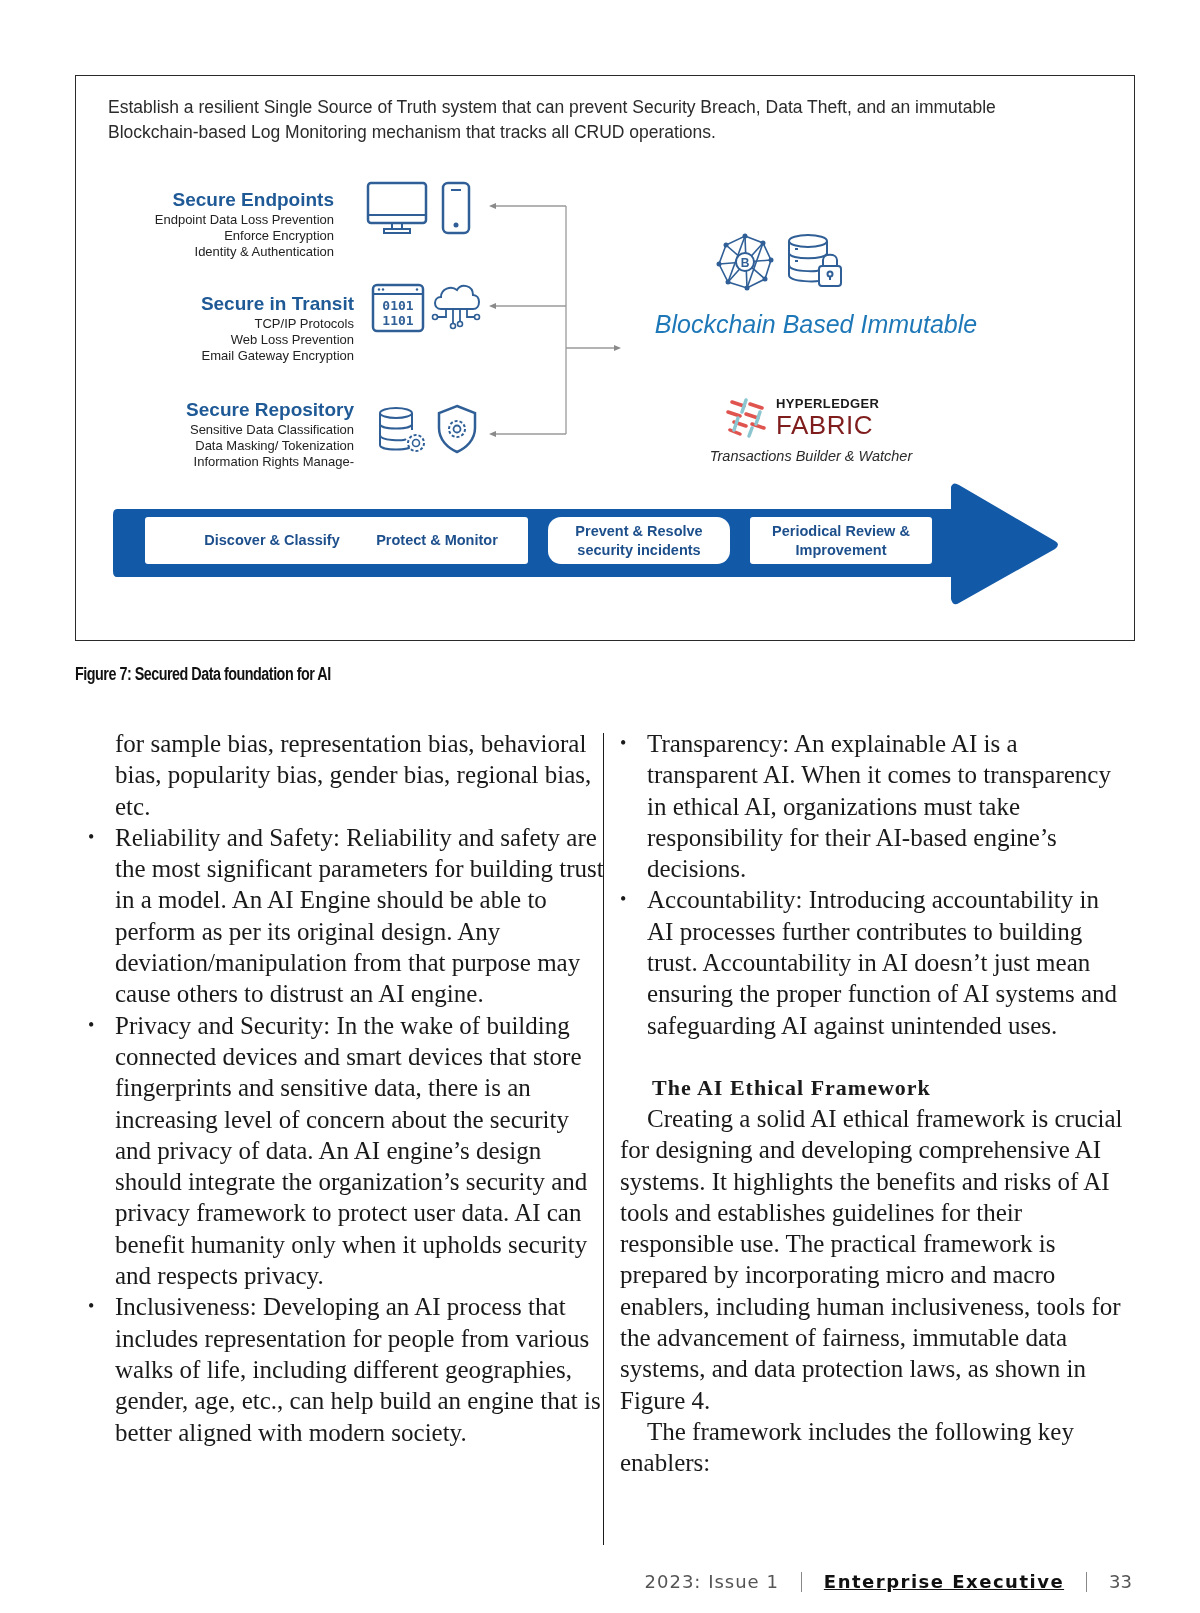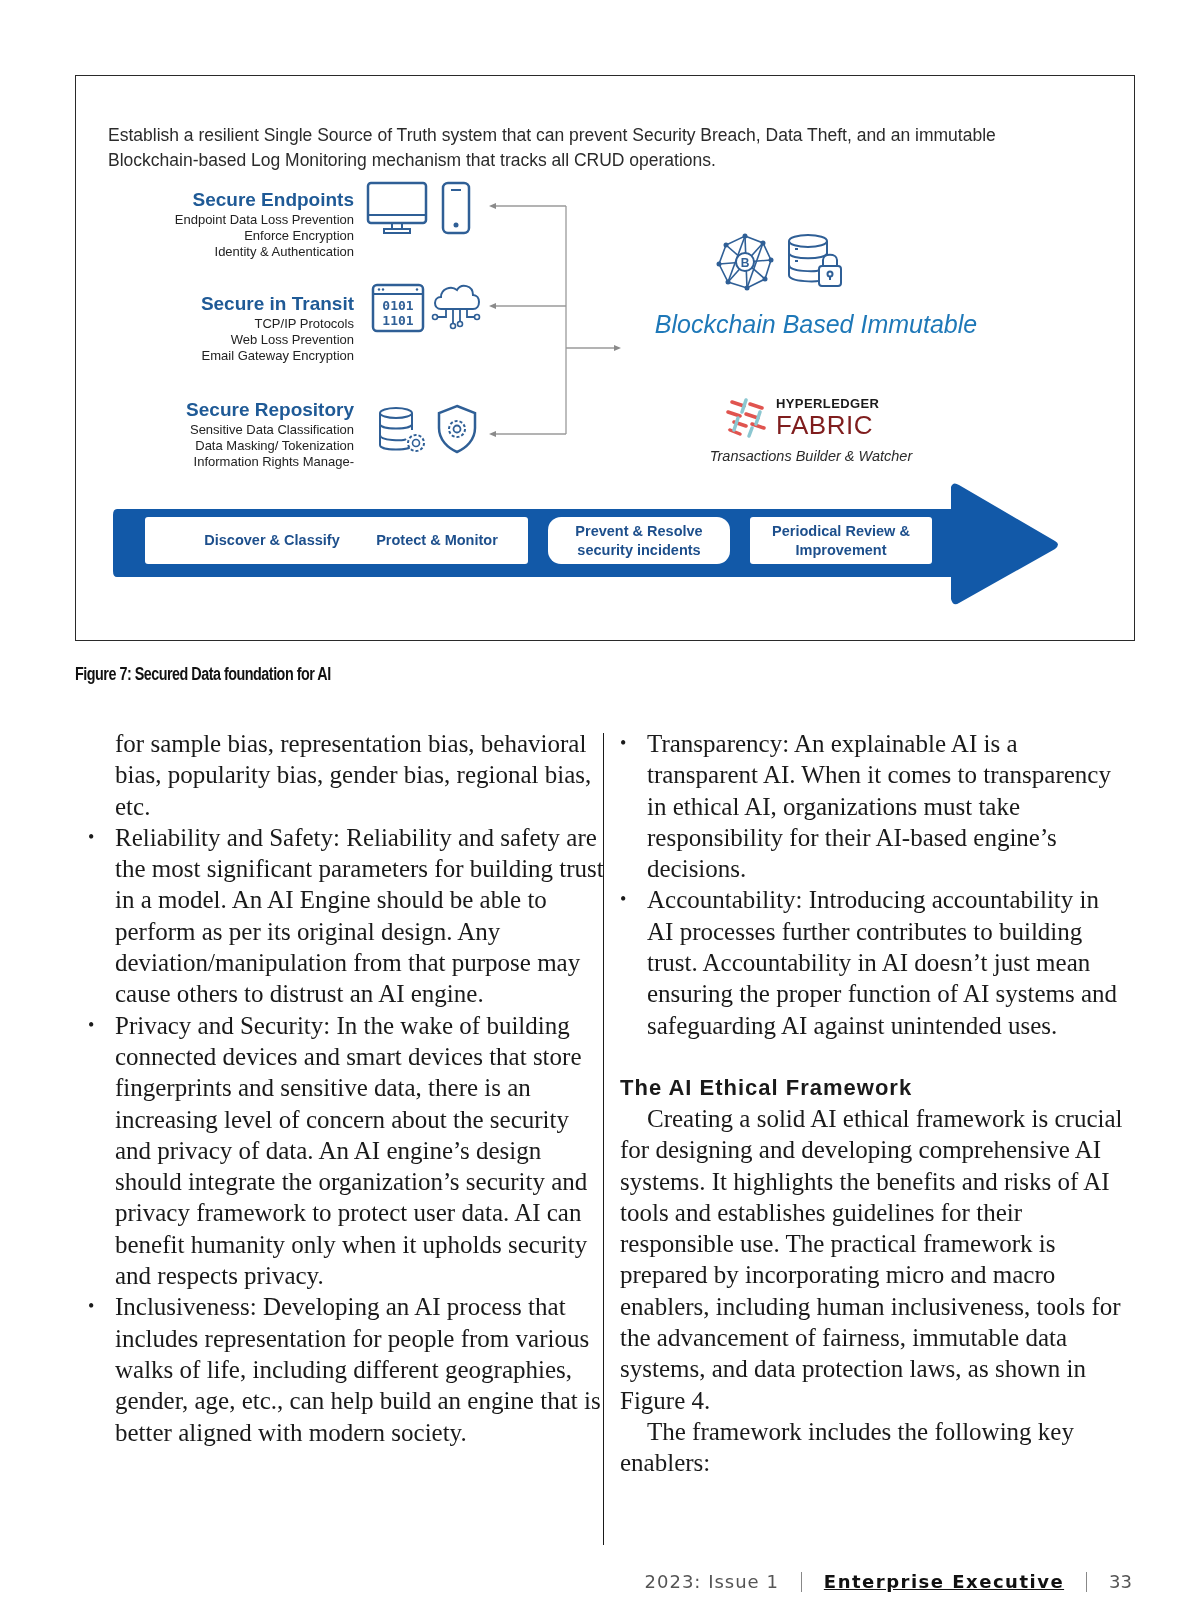--- a/index.html
+++ b/index.html
@@ -1,24 +1,24 @@
 <!DOCTYPE html>
 <html><head>
 <meta charset="utf-8">
 <style>
   html, body { margin: 0; padding: 0; background: #ffffff; }
   body { width: 1200px; height: 1613px; position: relative; overflow: hidden; font-family: "Liberation Serif", serif; color: #1a1a1a; }
 
   
   .figure { position: absolute; left: 75px; top: 75px; width: 1060px; height: 566px; border: 1px solid #2a2a2a; box-sizing: border-box; background: #fff; }
-  .fig-intro { position: absolute; left: 32px; top: 47px; width: 980px; font-family: "Liberation Sans", sans-serif; font-size: 17.5px; line-height: 25px; color: #2b2b2b; }
+  .fig-intro { position: absolute; left: 32px; top: 19px; width: 980px; font-family: "Liberation Sans", sans-serif; font-size: 17.5px; line-height: 25px; color: #2b2b2b; }
   .sec { position: absolute; text-align: right; font-family: "Liberation Sans", sans-serif; }
   .sec .sec-title { font-weight: bold; font-size: 19px; color: #1f5a96; line-height: 24px; }
   .sec .sec-line { font-size: 13px; line-height: 16px; color: #222; }
-  .sec1 { right: 780px; top: 112px; }
+  .sec1 { right: 800px; top: 112px; }
   .sec2 { right: 780px; top: 216px; }
   .sec3 { right: 780px; top: 322px; }
 
   .icon { position: absolute; }
   .connector { position: absolute; left: 0; top: 0; }
 
   .bc-title { position: absolute; left: 530px; top: 230px; width: 420px; text-align: center; font-family: "Liberation Sans", sans-serif; font-weight: normal; font-style: italic; font-size: 25px; line-height: 37px; color: #1e78b8; }
   .hl-logo { position: absolute; left: 648px; top: 320px; }
   .hl-text { position: absolute; left: 700px; top: 320px; font-family: "Liberation Sans", sans-serif; }
   .hl-top { font-size: 13px; font-weight: bold; color: #1a1a1a; letter-spacing: 0.4px; line-height: 16px; }
@@ -34,21 +34,21 @@
   
   .col { position: absolute; top: 728px; font-size: 25px; line-height: 31.3px; color: #1a1a1a; }
   .col-left { left: 75px; width: 520px; margin-left: 13px; }
   .col-right { left: 620px; width: 510px; }
   .col-divider { position: absolute; left: 603px; top: 733px; width: 1px; height: 812px; background: #1a1a1a; }
   .para { margin: 0; }
   .indent-cont { padding-left: 27px; }
   ul.bullets { list-style: none; margin: 0; padding: 0; }
   ul.bullets li { position: relative; padding-left: 27px; }
   ul.bullets li .bullet { position: absolute; left: 0; top: 0; font-size: 18px; }
-  .heading { font-family: Liberation Sans, sans-serif; font-weight: bold; font-size: 22px; letter-spacing: 1px; margin-top: 31px; line-height: 31px; }
+  .heading { font-family: Liberation Serif, serif; font-weight: bold; font-size: 22px; letter-spacing: 1px; margin-top: 31px; line-height: 31px; margin-left: 32px; }
   .first-indent { text-indent: 27px; }
 
   
   .footer { position: absolute; top: 1571px; right: 68px; font-family: "DejaVu Sans", sans-serif; font-size: 18px; color: #555; display: flex; align-items: center; }
   .footer .issue { letter-spacing: 1px; }
   .footer .sep { width: 1px; height: 20px; background: #888; margin: 0 22px; }
   .footer .mag { font-weight: bold; color: #111; letter-spacing: 1.5px; text-decoration: underline; }
 </style>
 </head>
 <body>

